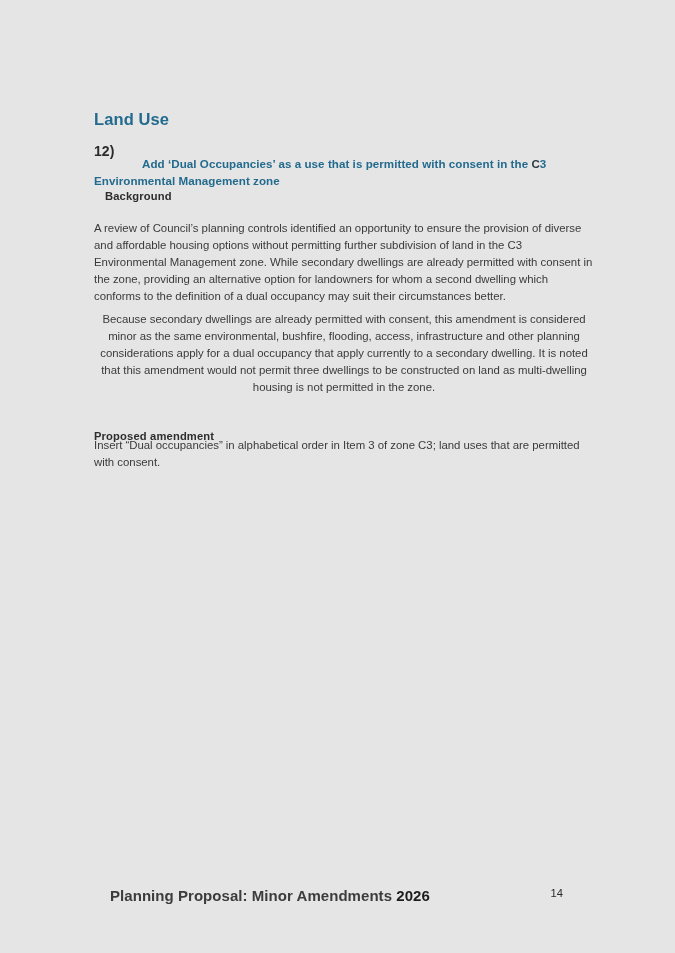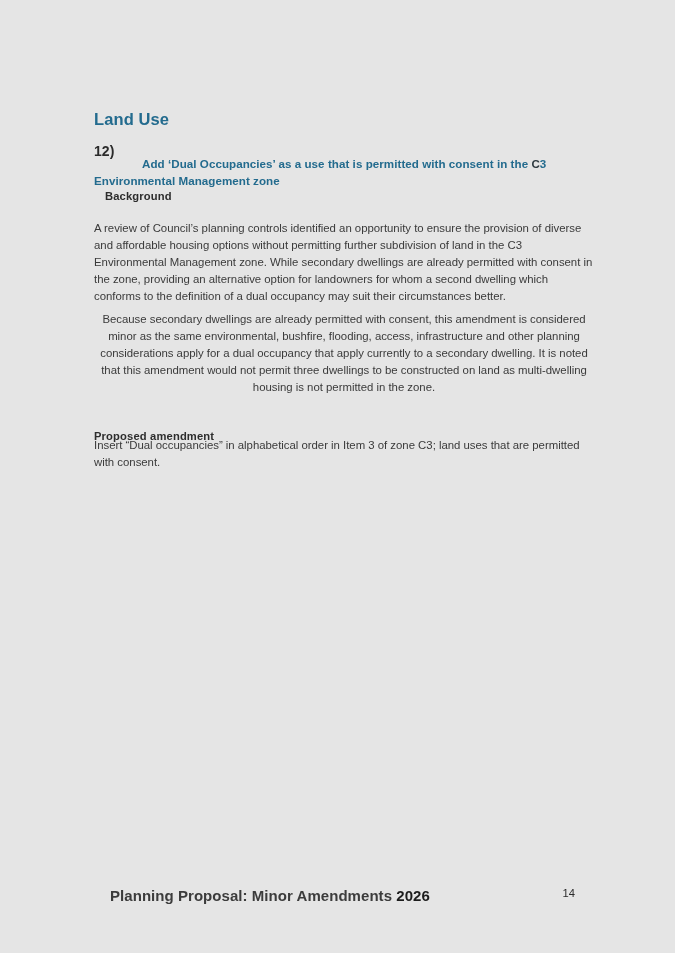--- a/index.html
+++ b/index.html
@@ -117,21 +117,21 @@
     letter-spacing: 0.05px;
     white-space: nowrap;
     margin-left: 16px;
   }
   .footer-year {
     color: #1c1c1c;
     font-weight: bold;
   }
   .footer-page {
     position: absolute;
-    right: 4px;
+    right: 16px;
     top: 0;
     font-family: "Liberation Sans", sans-serif;
     font-size: 11.2px;
     font-weight: normal;
     color: #2b2b2b;
     white-space: nowrap;
   }
 </style>
 </head>
 <body>

